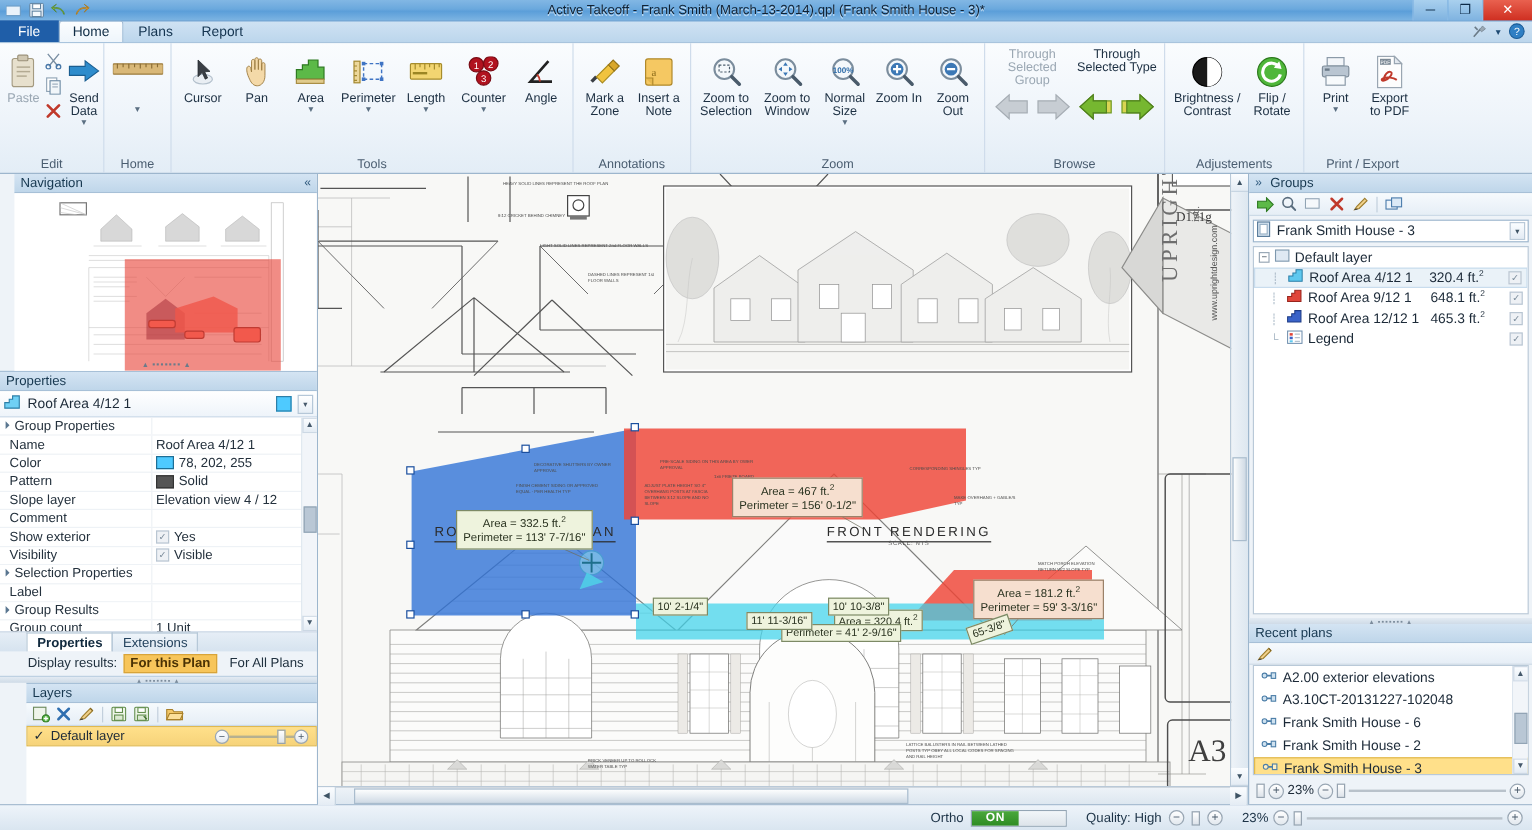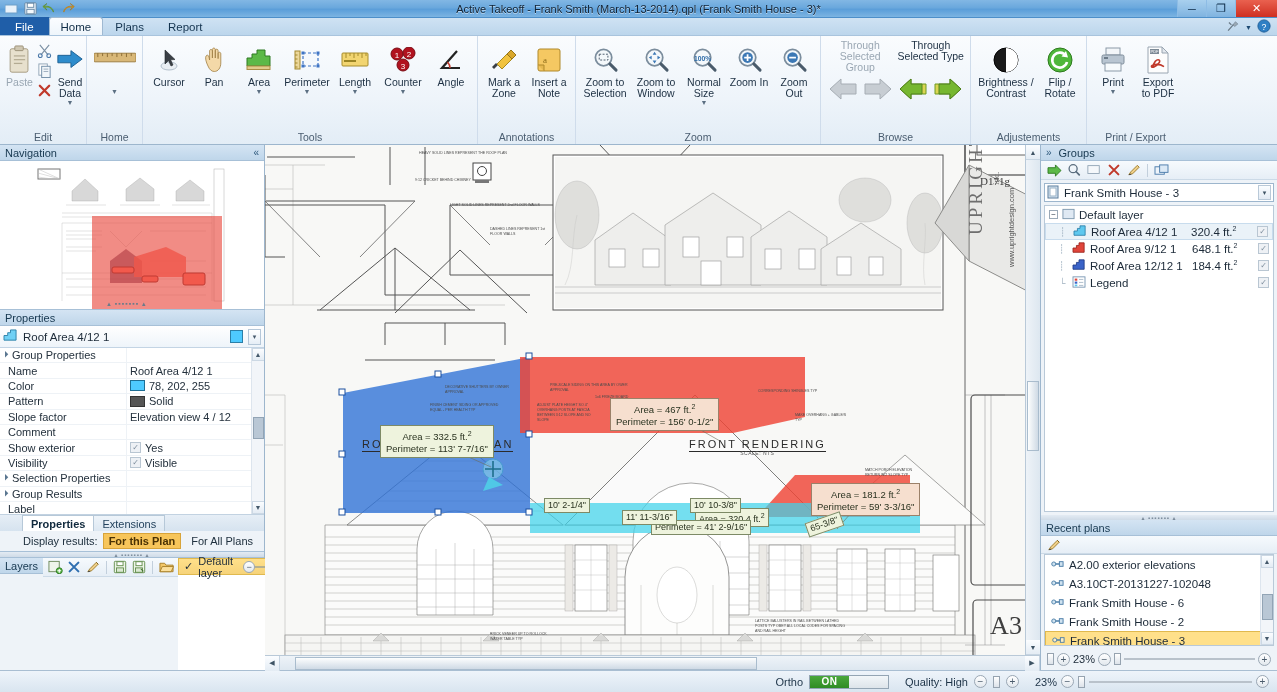--- a/index.html
+++ b/index.html
@@ -84,21 +84,21 @@
 
   .panel-title{
     height:16px; background:linear-gradient(180deg,#d4e4f3,#bfd6ea);
     border-bottom:1px solid #a7c0d7; font-size:11px; color:#16374f;
     display:flex; align-items:center; padding:0 5px; justify-content:space-between;
   }
   .panel-title .pin{ font-size:10px; color:#2d587c; cursor:pointer;}
 
   
   .left{ width:265px; background:#eef3f8; display:flex; flex-direction:column; border-right:1px solid #9db6cd;}
-  .nav-pane{ height:165px; display:flex; flex-direction:column; border-bottom:1px solid #a7c0d7;}
+  .nav-pane{ height:165px; display:flex; flex-direction:column; border-bottom:1px solid #a7c0d7;padding-left:12px;}
   .nav-thumb{ flex:1; background:#fff; position:relative; overflow:hidden; }
 
   .props-pane{ flex:1; display:flex; flex-direction:column; min-height:0; border-bottom:1px solid #a7c0d7;}
   .prop-header{
     height:22px; display:flex; align-items:center; gap:5px; padding:0 3px;
     background:linear-gradient(180deg,#ffffff,#eef4fa); border-bottom:1px solid #c3d4e4; font-size:11.5px;
   }
   .prop-header .swatch{ width:13px;height:13px;background:#4ecaff;border:1px solid #2b7fa8;}
   .prop-header .drop{ width:13px;height:16px; border:1px solid #b5c7d8; background:linear-gradient(180deg,#fff,#e6eef6);
      display:flex;align-items:center;justify-content:center;font-size:7px;color:#46596b;}
@@ -126,21 +126,21 @@
   .tab-sm{ height:16px; line-height:16px; padding:0 8px; font-size:11px; border:1px solid #b6c8d8; border-bottom:none;
      background:linear-gradient(180deg,#eef4fa,#dde8f2); color:#24435e; cursor:pointer; margin-right:-1px;}
   .tab-sm.active{ background:#fff; font-weight:bold; color:#10293d;}
   .disp-row{ height:20px; display:flex; align-items:center; justify-content:flex-end; gap:5px; padding-right:6px;
      background:#eef3f8; font-size:11px; color:#20313f;}
   .pill{ padding:1px 5px; cursor:pointer;}
   .pill.on{ background:#f7c55a; border:1px solid #d8a43a; font-weight:bold; color:#4a3204;}
   .splitter{ height:5px; background:linear-gradient(180deg,#e3ebf3,#cfdbe7); display:flex;align-items:center;justify-content:center;
      font-size:6px; color:#7b8b9b; letter-spacing:1px; cursor:row-resize;}
 
-  .layers-pane{ height:113px; display:flex; flex-direction:row; border-top:1px solid #a7c0d7;}
+  .layers-pane{ height:101px; display:flex; flex-direction:column; border-top:1px solid #a7c0d7;margin-left:22px;}
   .layers-toolbar{ height:19px; display:flex; align-items:center; gap:3px; padding:0 4px;
      background:linear-gradient(180deg,#f6fafd,#e6eef6); border-bottom:1px solid #ccdae7;}
   .tbi{ width:16px;height:16px;display:flex;align-items:center;justify-content:center;cursor:pointer;border-radius:2px;}
   .layers-list{ flex:1; background:#fff; }
   .layer-row{ height:17px; display:flex; align-items:center; gap:5px; padding:0 6px 0 5px;
      background:linear-gradient(180deg,#ffe08a,#f6d37a); border:1px solid #e0b94e; cursor:pointer; font-size:11px;}
   .layer-row .spacer{flex:1;}
   .lslider{ display:flex; align-items:center; gap:0;}
   .lslider .circ{ width:12px;height:12px;border-radius:50%; border:1px solid #9aa7b4; background:linear-gradient(180deg,#fff,#e2e8ee);
      display:flex;align-items:center;justify-content:center;font-size:9px; color:#4a5b6b; cursor:pointer;}
@@ -699,21 +699,21 @@
             </div>
           </div>
           <div class="grow">
             <div class="gk">Pattern</div>
             <div class="gv">
               <span class="psw"></span>
               <span>Solid</span>
             </div>
           </div>
           <div class="grow">
-            <div class="gk">Slope factor</div>
+            <div class="gk">Slope layer</div>
             <div class="gv">Elevation view 4 / 12</div>
           </div>
           <div class="grow">
             <div class="gk">Comment</div>
             <div class="gv"></div>
           </div>
           <div class="grow">
             <div class="gk">Show exterior</div>
             <div class="gv">
               <span class="chk">✓</span>
@@ -724,27 +724,27 @@
             <div class="gk">Visibility</div>
             <div class="gv">
               <span class="chk">✓</span>
               <span>Visible</span>
             </div>
           </div>
           <div class="grow cat">
             <div class="gk">Selection Properties</div>
               <div class="gv"></div>
           </div>
+          <div class="grow">
+            <div class="gk">Label</div>
+            <div class="gv"></div>
+          </div>
           <div class="grow cat">
             <div class="gk">Group Results</div>
               <div class="gv"></div>
-          </div>
-          <div class="grow">
-            <div class="gk">Label</div>
-            <div class="gv"></div>
           </div>
           <div class="grow">
             <div class="gk">Group count</div>
             <div class="gv">1 Unit</div>
           </div>
 
           <div class="vscroll">
             <div class="vs-arrow">▲</div>
             <div class="vs-track">
                 <div class="vs-thumb"></div>
@@ -1204,21 +1204,21 @@
             <span class="ck">✓</span>
           </div>
           <div class="tnode indent">
             <span class="dots">┊</span>
             <span>
               <svg width="14" height="12" viewBox="0 0 16 14">
                   <path d="M1 12 V7 L5 7 V4 L8 4 L8 1 L14 1 V12 Z" fill="#3a63c8" stroke="#1f3c85"></path>
                 </svg>
             </span>
             <span class="nm">Roof Area 12/12 1</span>
-            <span class="val"><span>184.4 ft.</span><span class="sup">2</span></span>
+            <span class="val"><span>465.3 ft.</span><span class="sup">2</span></span>
             <span class="ck">✓</span>
           </div>
           <div class="tnode indent">
             <span class="dots">└</span>
             <span>
               <svg width="14" height="12" viewBox="0 0 16 14">
                   <rect x="1" y="1" width="14" height="12" fill="#fff" stroke="#6f8fae"></rect>
                   <rect x="3" y="3" width="3" height="2.5" fill="#e0453a"></rect>
                   <rect x="3" y="6.5" width="3" height="2.5" fill="#3a63c8"></rect>
                   <rect x="3" y="10" width="3" height="2" fill="#5ec8ef"></rect>

